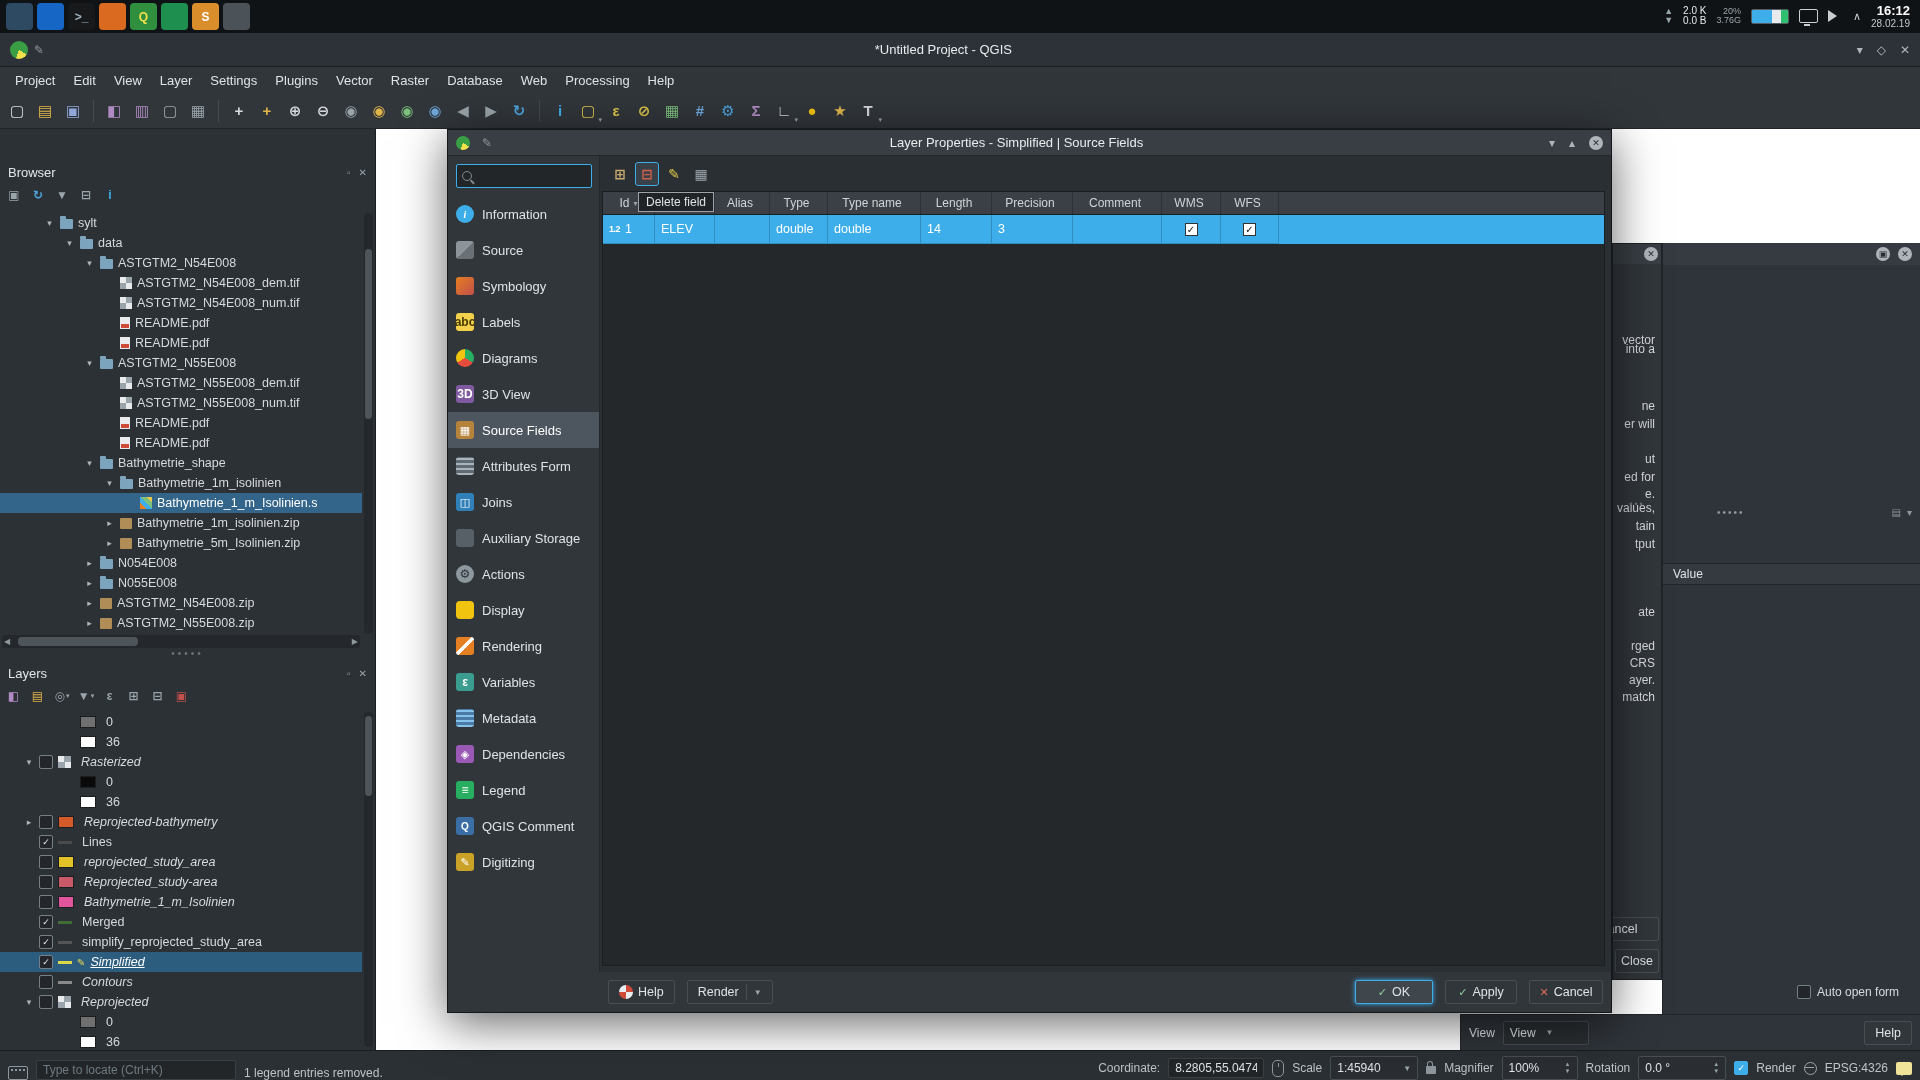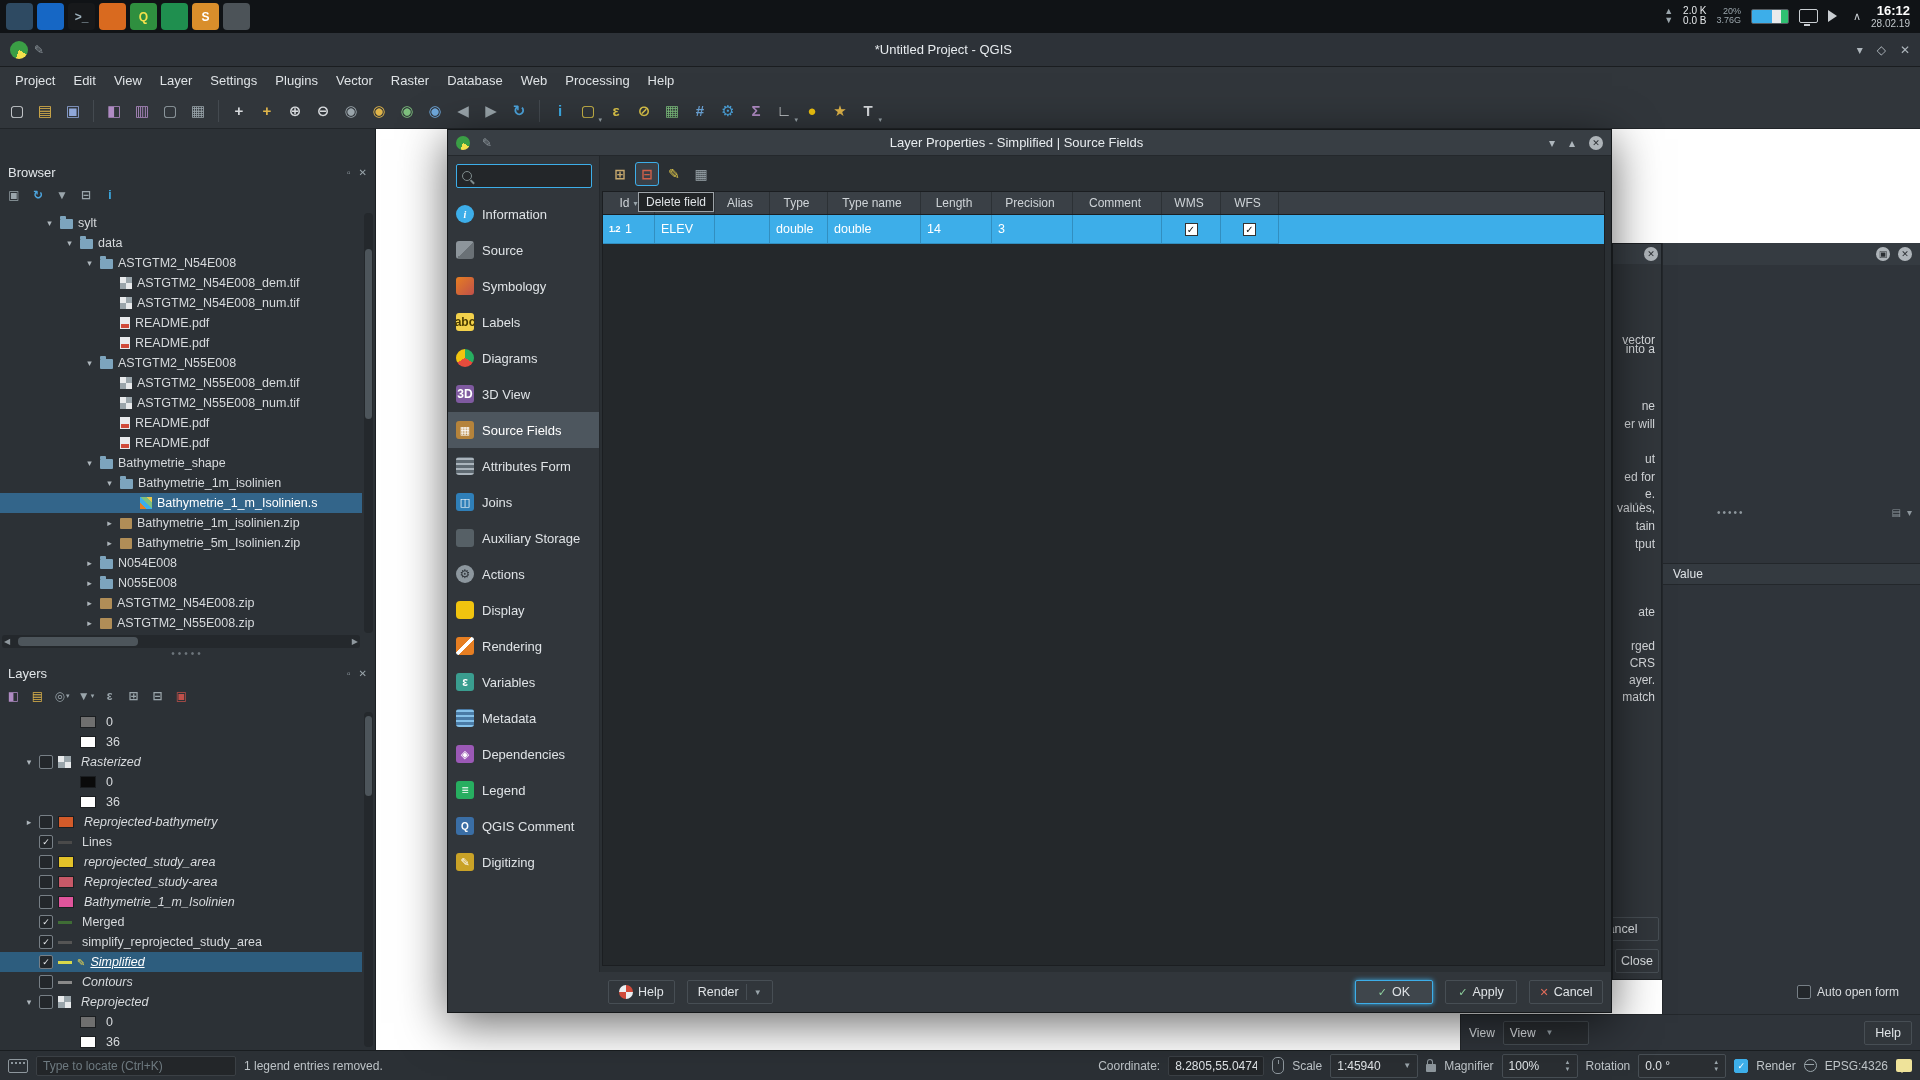--- a/index.html
+++ b/index.html
@@ -217,21 +217,21 @@
   .helpico{width:14px;height:14px;border-radius:50%;flex:none;
     background:conic-gradient(#d04a3a 0 90deg,#eceff1 0 180deg,#d04a3a 0 270deg,#eceff1 0)}
   .btn .g-ok{color:#8fd19e;font-size:11px}
   .btn .g-cancel{color:#e06c5a;font-size:11px}
   .btn.focused{border:1px solid #3daee9;box-shadow:0 0 5px #3daee9;background:#3f464c}
   .stylebtn .divider{width:1px;height:16px;background:#474e54;margin:0 2px}
   .spacer{flex:1}
 
   
   #statusbar{position:absolute;left:0;top:1050px;width:1920px;height:30px;background:#2b3035;
-    border-top:1px solid #191d20;display:flex;align-items:center;gap:8px;padding:0 8px;
+    border-top:1px solid #191d20;display:flex;align-items:flex-end;gap:8px;padding:0 8px;
     box-sizing:border-box;font-size:12px;color:#bdc3c7}
   .kb{width:18px;height:12px;border:1.5px solid #8e979d;border-radius:2px;position:relative}
   .kb::after{content:"";position:absolute;left:2px;top:2px;right:2px;height:2px;
     background:repeating-linear-gradient(90deg,#8e979d 0 2px,transparent 2px 4px)}
   #locate{width:200px;height:20px;background:#232629;border:1px solid #3b4045;border-radius:2px;
     color:#dfe3e6;font-size:12px;padding:0 6px;box-sizing:border-box;outline:none}
   #locate::placeholder{color:#6e7a80}
   #sb-right{margin-left:auto;display:flex;align-items:center;gap:8px}
   .sb-input{height:20px;background:#232629;border:1px solid #3b4045;border-radius:2px;color:#dfe3e6;
     font-size:12px;padding:0 6px;box-sizing:border-box;outline:none}

